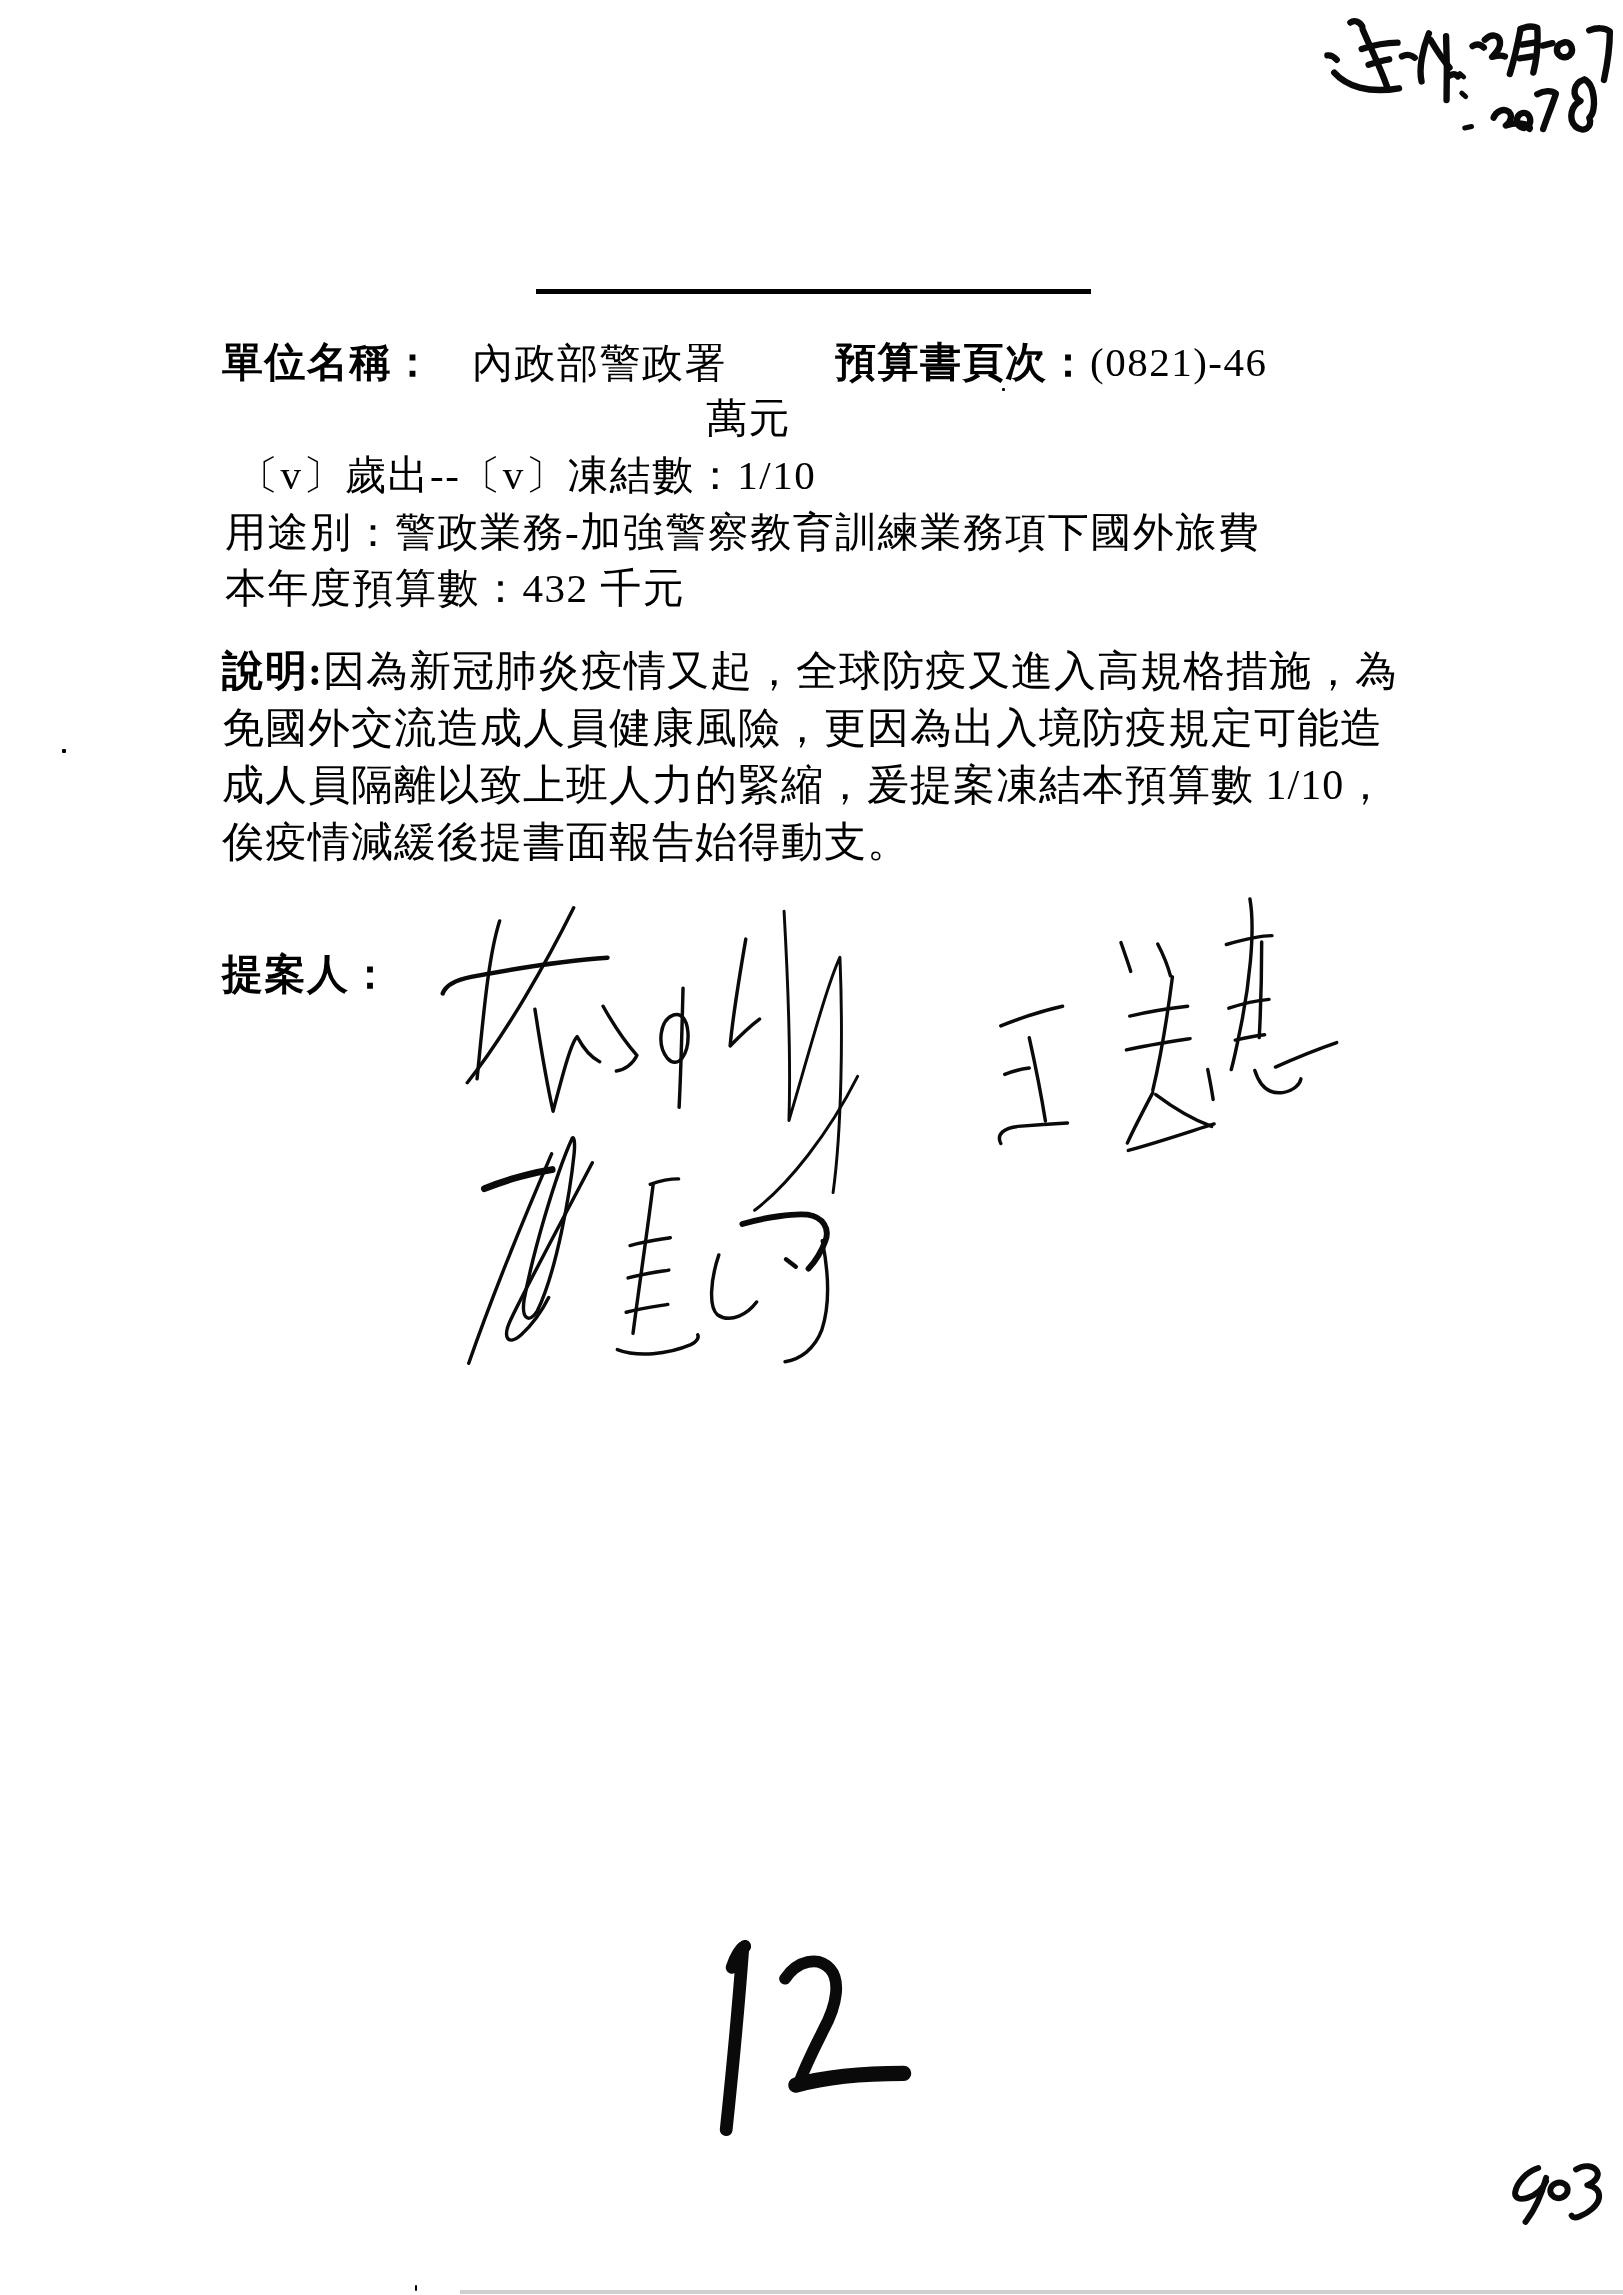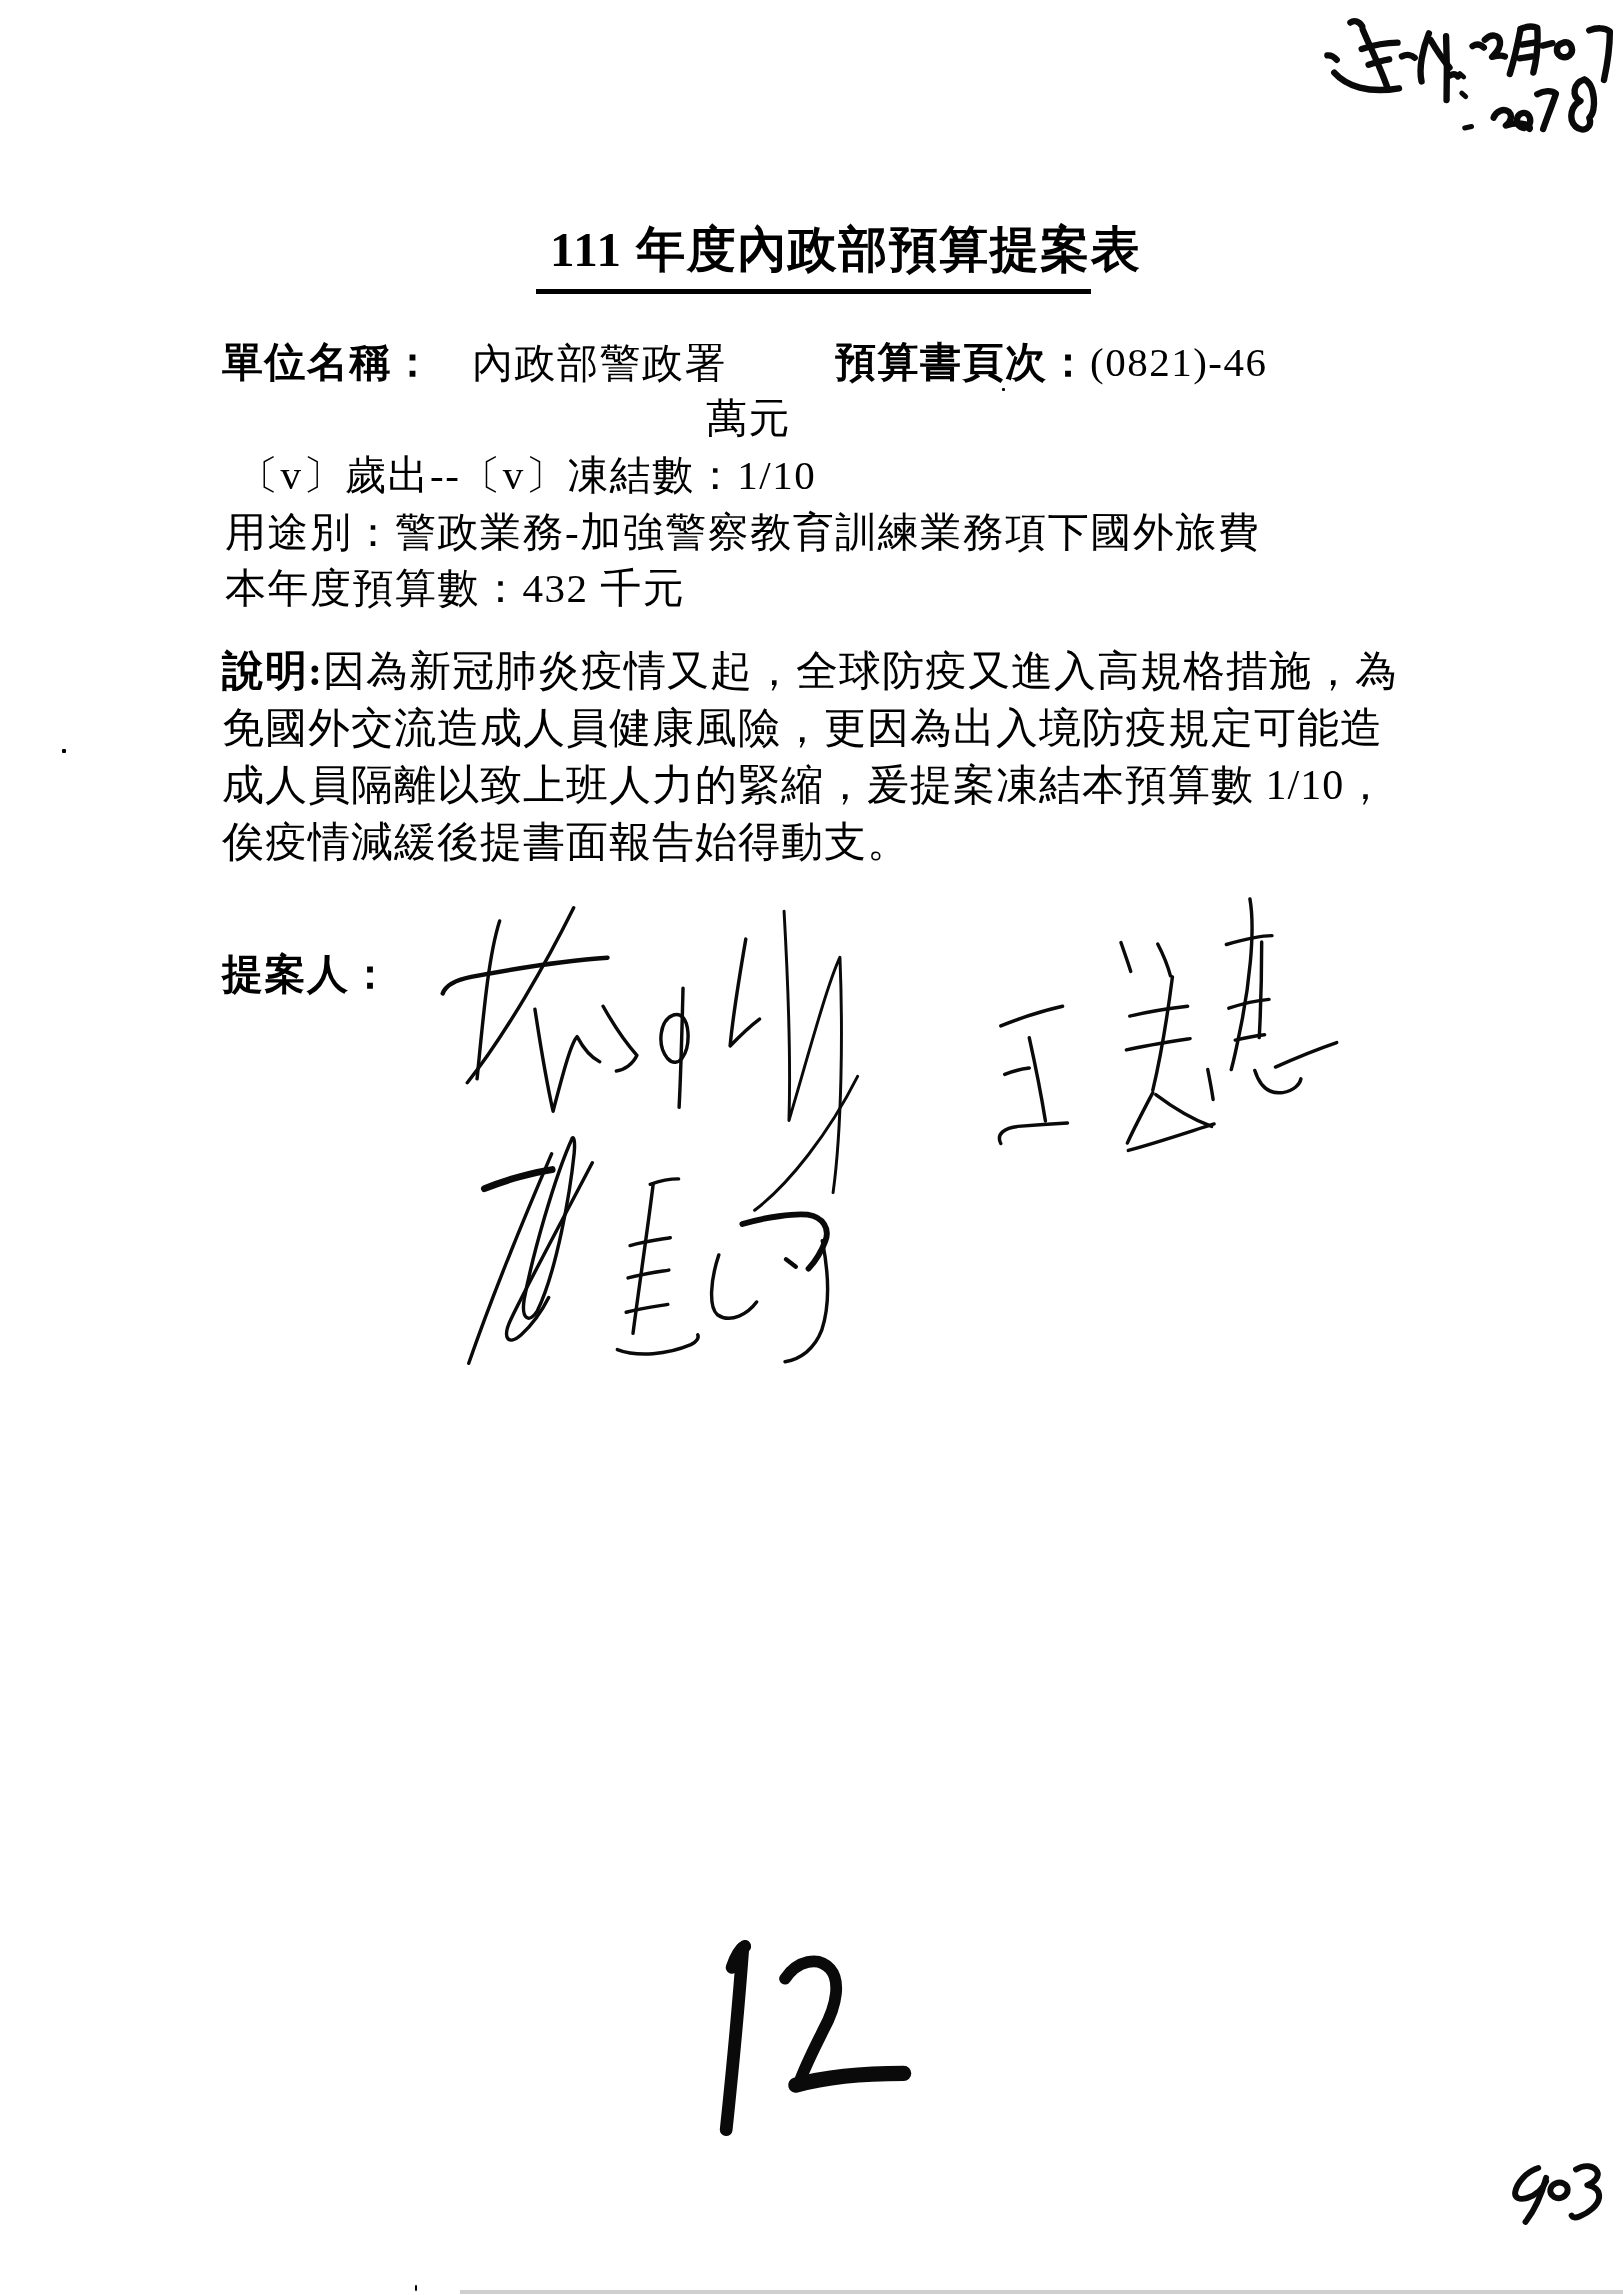--- a/index.html
+++ b/index.html
@@ -28,21 +28,20 @@
   .speck{position:absolute;background:#000;border-radius:1px;}
   .bottom-strip{position:absolute;left:460px;top:2290px;width:1163px;height:3.9px;background:#cfcfcf;}
   svg.ink{position:absolute;left:0;top:0;pointer-events:none;}
   svg.ink path{fill:none;stroke:#0a0a0a;stroke-linecap:round;stroke-linejoin:round;}
 </style>
 </head>
 <body>
 
 <div class="page">
 
-  <div class="abs title" style="left:550px;top:217px;">111 年度內政部預算提案表</div>
   <div class="title-underline" style="left:536px;top:289px;width:555px;"></div>
 
   <div class="abs fline bold" style="left:222px;top:335px;">單位名稱：</div>
   <div class="abs fline" style="left:472px;top:336px;">內政部警政署</div>
   <div class="abs fline" style="left:835px;top:335px;">
     <span class="bold">預算書頁次：</span><span>(0821)-46</span>
   </div>
 
   <div class="abs fline" style="left:706px;top:391px;text-align:right;">萬元</div>
 

